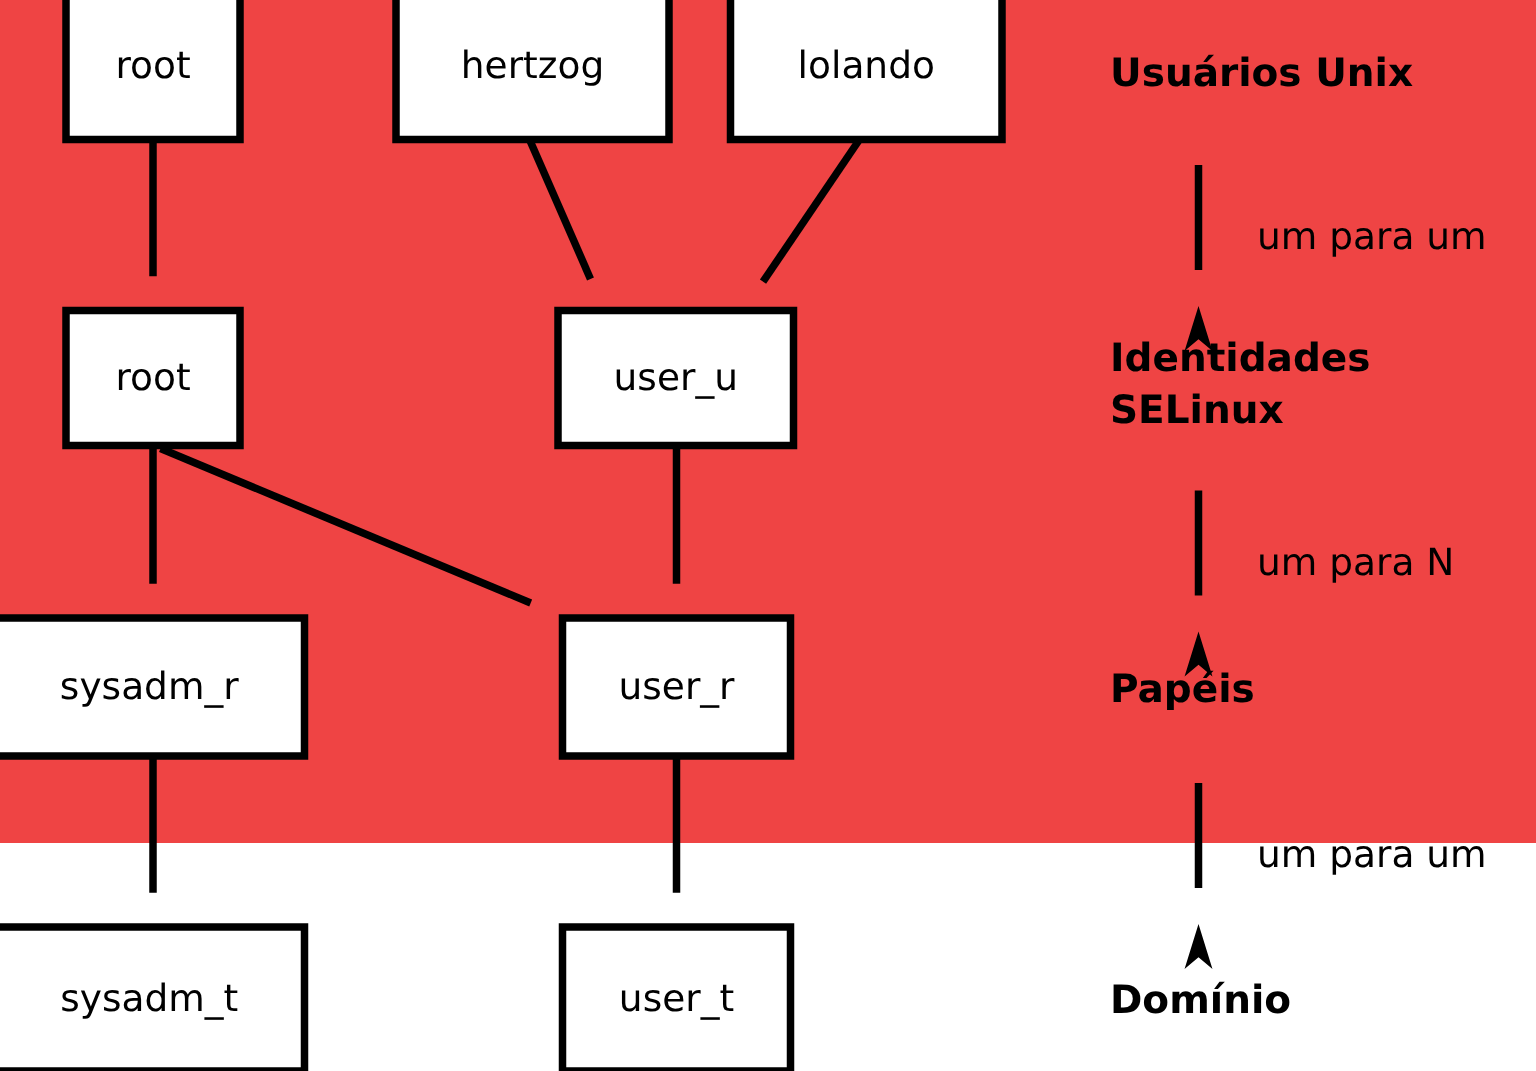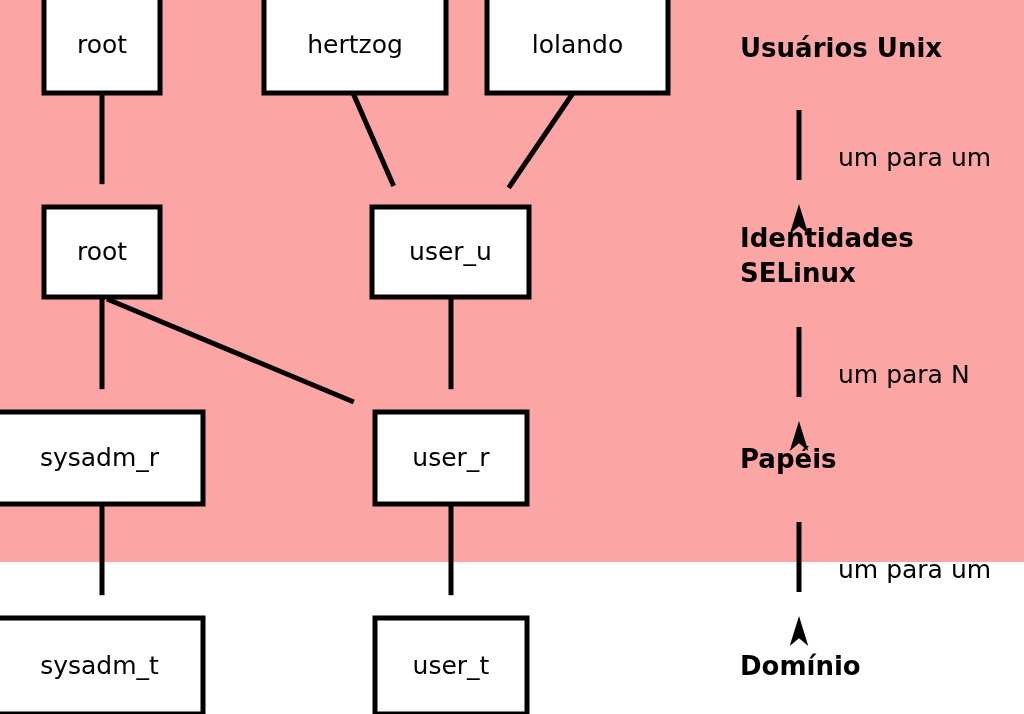--- a/index.html
+++ b/index.html
@@ -10,21 +10,21 @@
   body {
     width: 1024px;
     height: 714px;
     font-family: "DejaVu Sans", sans-serif;
     overflow: hidden;
   }
   #diagram-root {
     position: relative;
     width: 1024px;
     height: 562px;
-    background: #fca5a5;
+    background: #ef4444;
   }
   svg.canvas {
     position: absolute;
     top: 0;
     left: 0;
     width: 1024px;
     height: 714px;
   }
   .node-box {
     fill: #ffffff;

